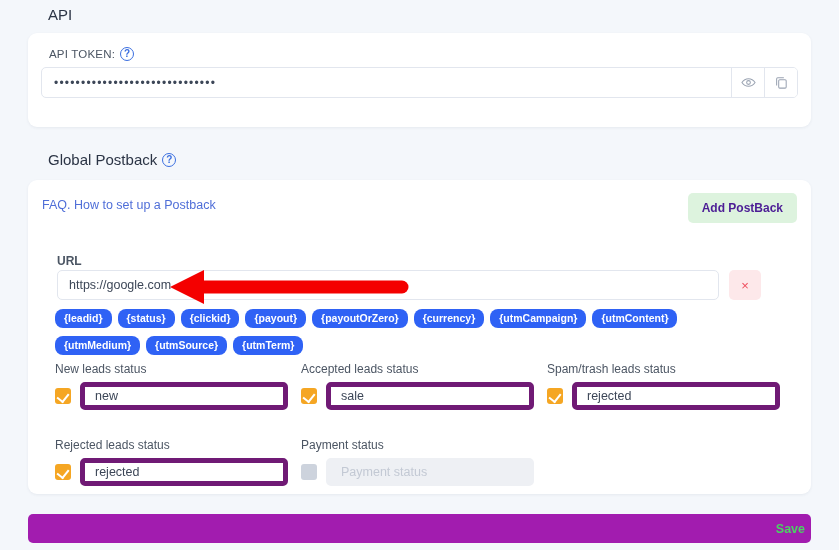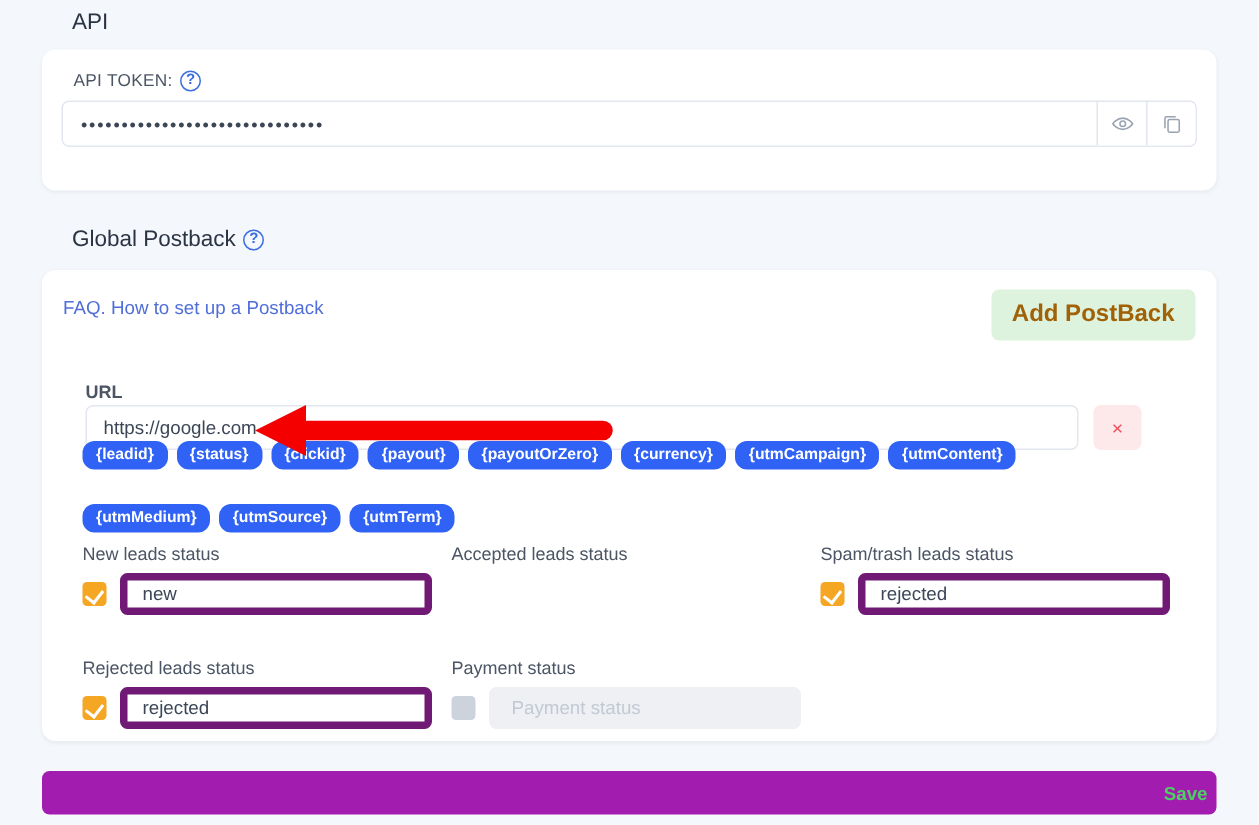--- a/index.html
+++ b/index.html
@@ -87,24 +87,24 @@
 
   
   .faq-link {
     position: absolute; left: 14px; top: 18px;
     font-size: 12.5px; color: #4f6ed8;
     text-decoration: none; cursor: pointer;
   }
   .add-postback {
     position: absolute; right: 14px; top: 13px;
     background: #ddf3de;
-    color: #a16207;
+    color: #4c1d95;
     border: none;
     border-radius: 5px;
-    font-size: 16px;
+    font-size: 12px;
     font-weight: 700;
     padding: 8px 14px;
     cursor: pointer;
     font-family: "Liberation Sans", sans-serif;
   }
 
   .sub-label {
     font-size: 12px;
     color: #4b5563;
   }
@@ -132,23 +132,23 @@
     border: none; border-radius: 5px;
     color: #ef4c5c;
     font-size: 13px;
     cursor: pointer;
     display: flex; align-items: center; justify-content: center;
     font-family: "Liberation Sans", sans-serif;
   }
 
   
   .tags {
-    position: absolute; left: 27px; top: 114px;
+    position: absolute; left: 27px; top: 129px;
     width: 700px;
-    display: flex; flex-wrap: wrap; gap: 23px 6px;
+    display: flex; flex-wrap: wrap; gap: 8px 6px;
   }
   .tag {
     background: #2f62f5;
     color: #fff;
     border-radius: 8px;
     font-size: 10.5px;
     font-weight: 700;
     padding: 3px 9px 4px;
     cursor: pointer;
     white-space: nowrap;
@@ -301,20 +301,24 @@
       <div class="status-cell">
         <span class="sub-label">New leads status</span>
         <div class="status-input-row">
           <span class="chk"></span>
           <input class="status-input" type="text" value="new" style="">
         </div>
       </div>
 
       <div class="status-cell">
         <span class="sub-label">Accepted leads status</span>
+        <div class="status-input-row">
+          <span class="chk"></span>
+          <input class="status-input" type="text" value="sale" style="">
+        </div>
       </div>
 
       <div class="status-cell">
         <span class="sub-label">Spam/trash leads status</span>
         <div class="status-input-row">
           <span class="chk"></span>
           <input class="status-input" type="text" value="rejected" style="">
         </div>
       </div>
 

